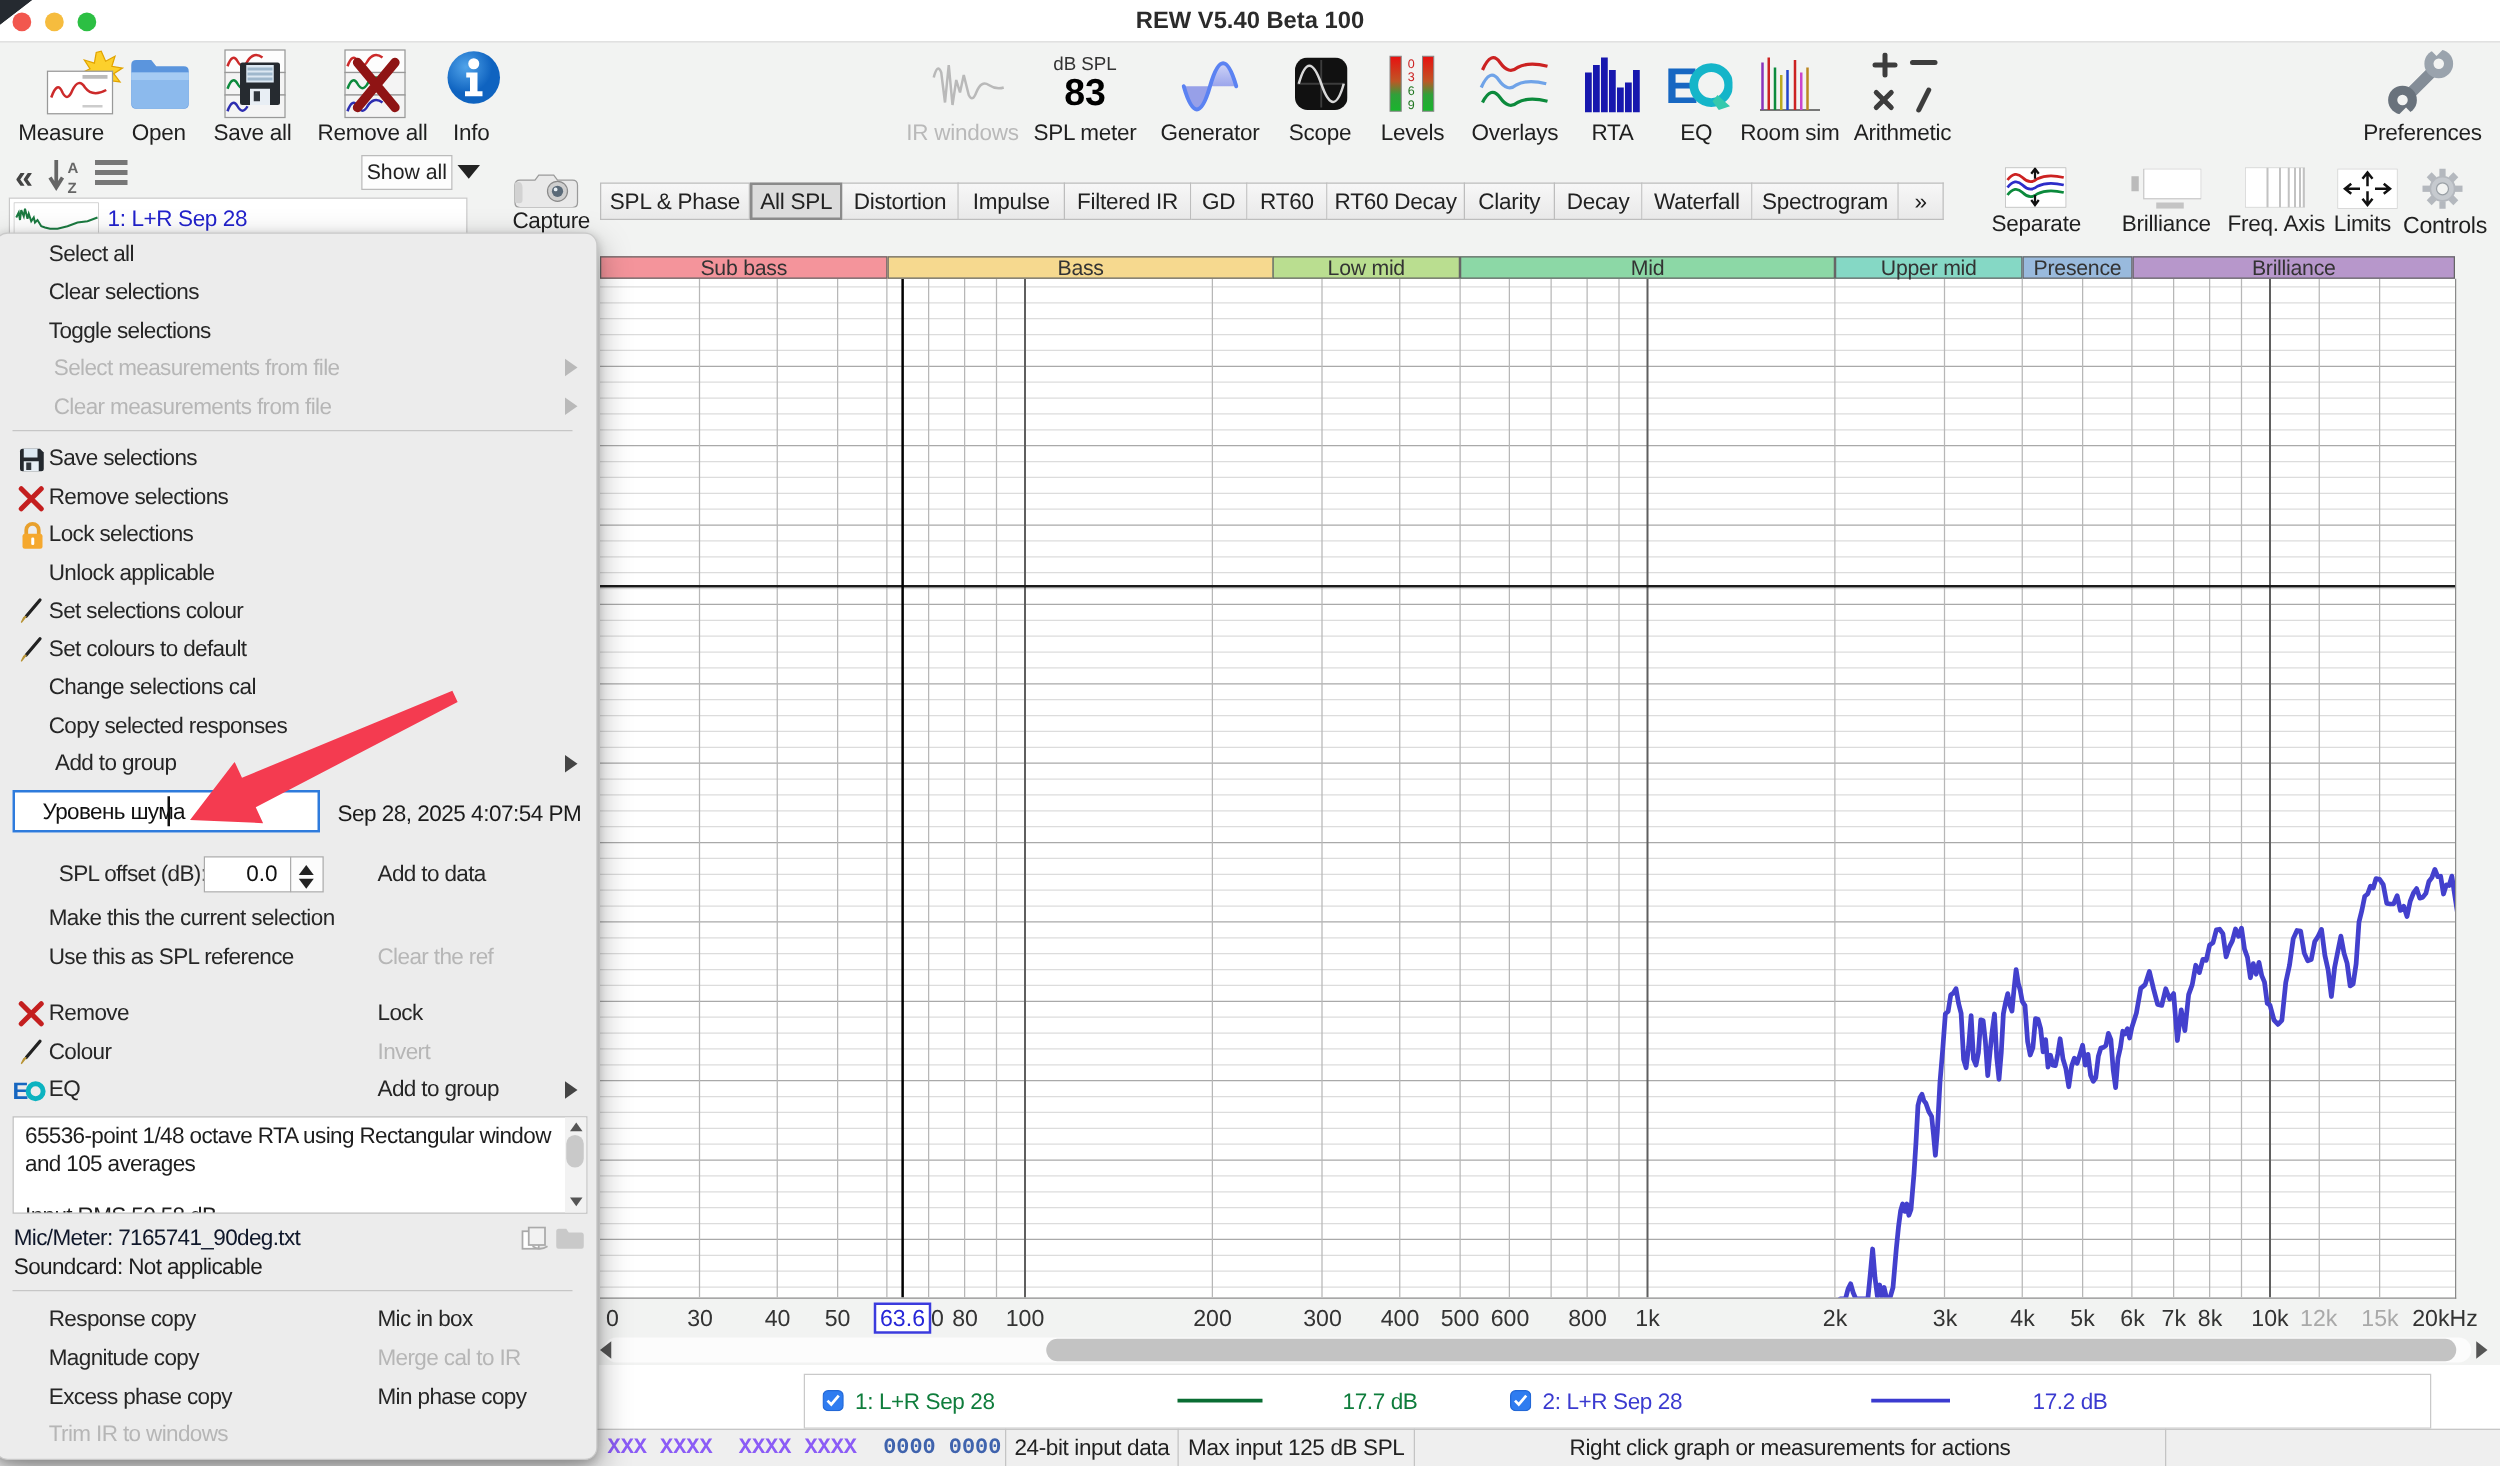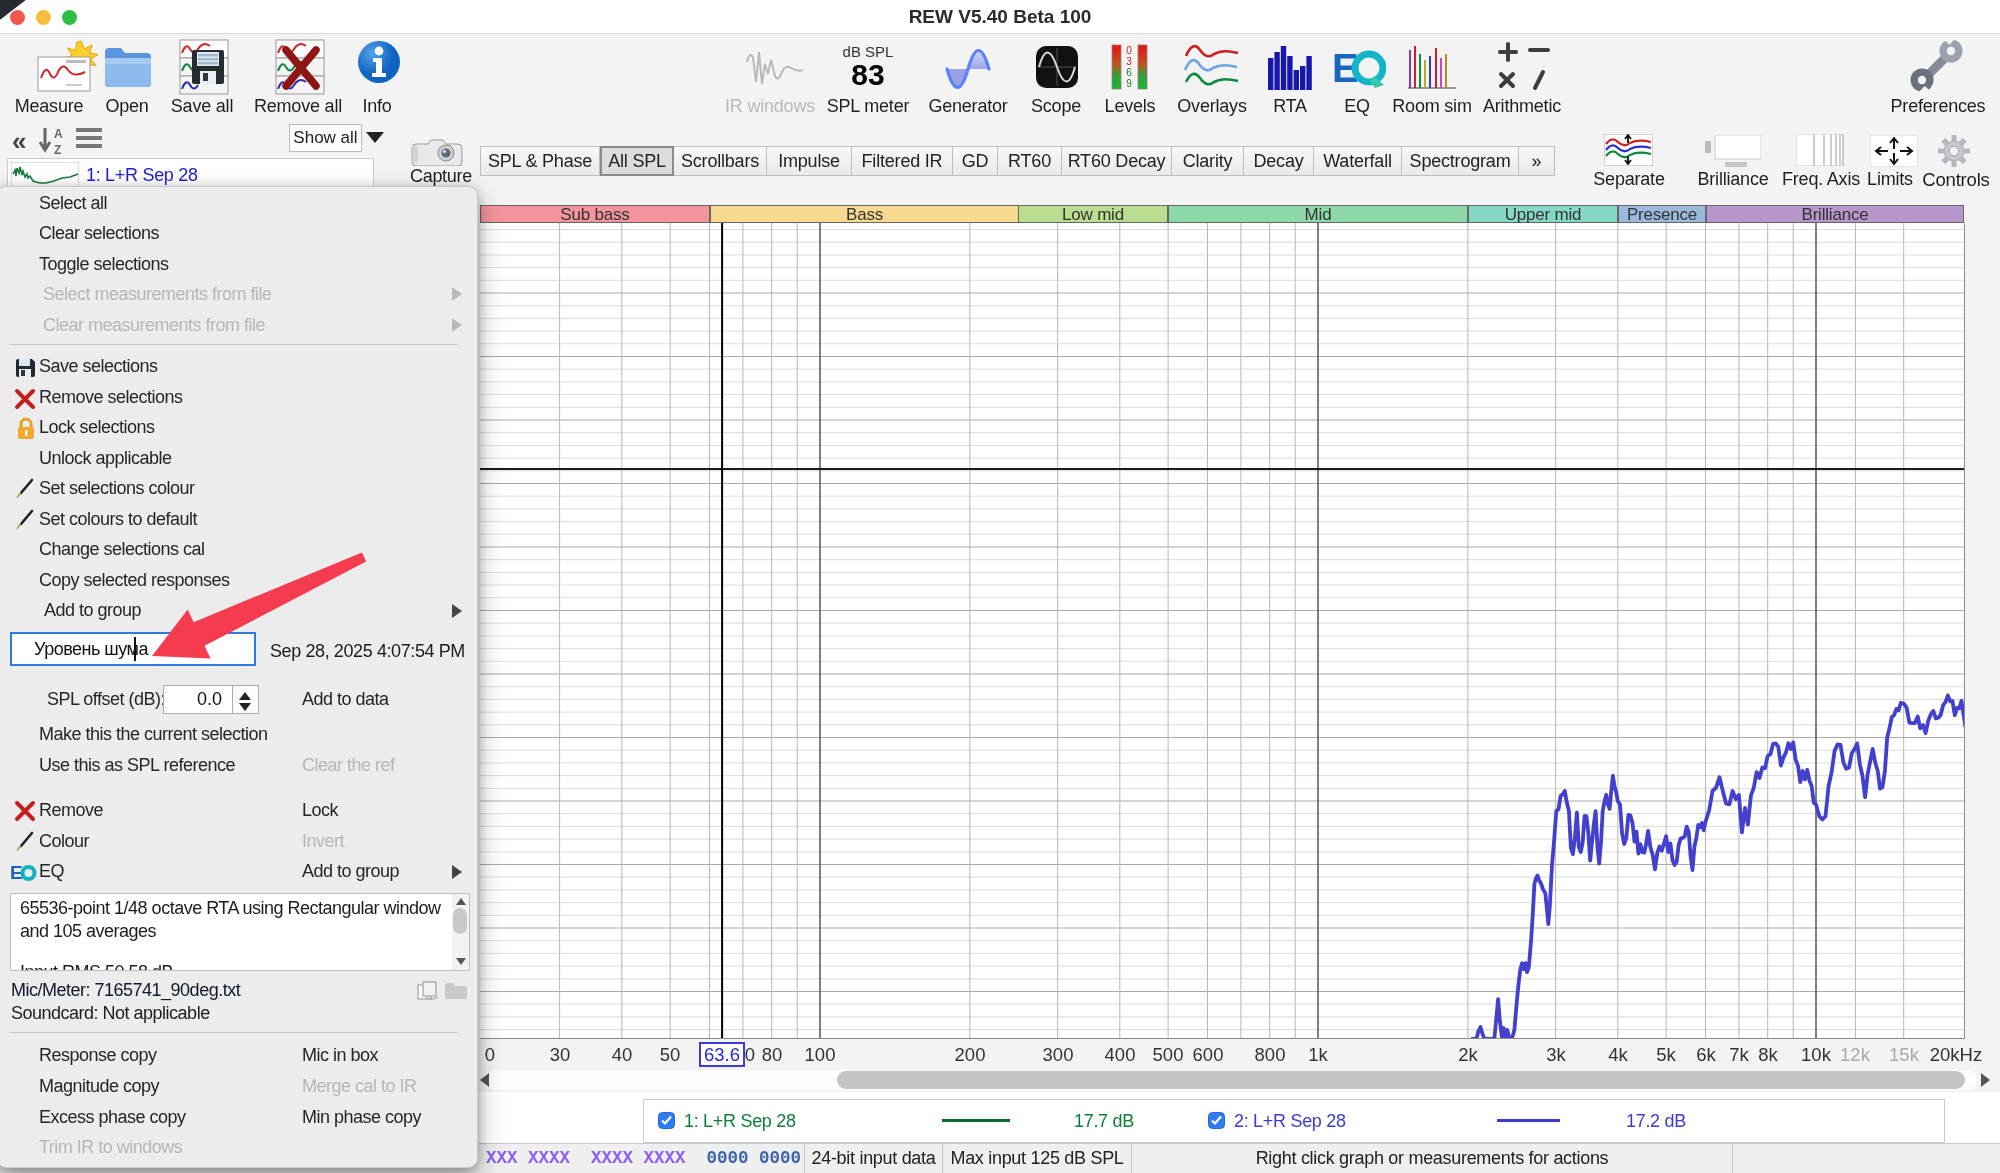--- a/index.html
+++ b/index.html
@@ -216,21 +216,21 @@
  <path d="M4,8 q6,-2 6,4 v10 q0,4 -6,2 Z" fill="#d2d2d2"></path>
  <circle cx="38" cy="15" r="8" fill="#cfcfcf" stroke="#8a8a8a"></circle>
  <circle cx="38" cy="15" r="4.5" fill="#5a6a78"></circle>
     <circle cx="36.5" cy="13.5" r="1.5" fill="#e8f0f6"></circle>
 </svg>
 <div class="abs" style="left:410px;top:166px;width:60px;text-align:center;font-size:18px;letter-spacing:-0.3px;color:#1f1f1f;">Capture</div>
 
 
 <div class="tab" style="left:480px;width:120px;border-left:1px solid #bdbdbd;">SPL &amp; Phase</div>
 <div class="tab" style="left:600px;width:74px;background:#dcdcdc;border:2px solid #8a8a8a;line-height:26px;">All SPL</div>
-<div class="tab" style="left:674px;width:93px;">Scrollbars</div>
+<div class="tab" style="left:674px;width:93px;">Distortion</div>
 <div class="tab" style="left:767px;width:85px;">Impulse</div>
 <div class="tab" style="left:852px;width:101px;">Filtered IR</div>
 <div class="tab" style="left:953px;width:45px;">GD</div>
 <div class="tab" style="left:998px;width:64px;">RT60</div>
 <div class="tab" style="left:1062px;width:110px;">RT60 Decay</div>
 <div class="tab" style="left:1172px;width:72px;">Clarity</div>
 <div class="tab" style="left:1244px;width:70px;">Decay</div>
 <div class="tab" style="left:1314px;width:88px;">Waterfall</div>
 <div class="tab" style="left:1402px;width:117px;">Spectrogram</div>
 <div class="tab" style="left:1519px;width:36px;">»</div>

